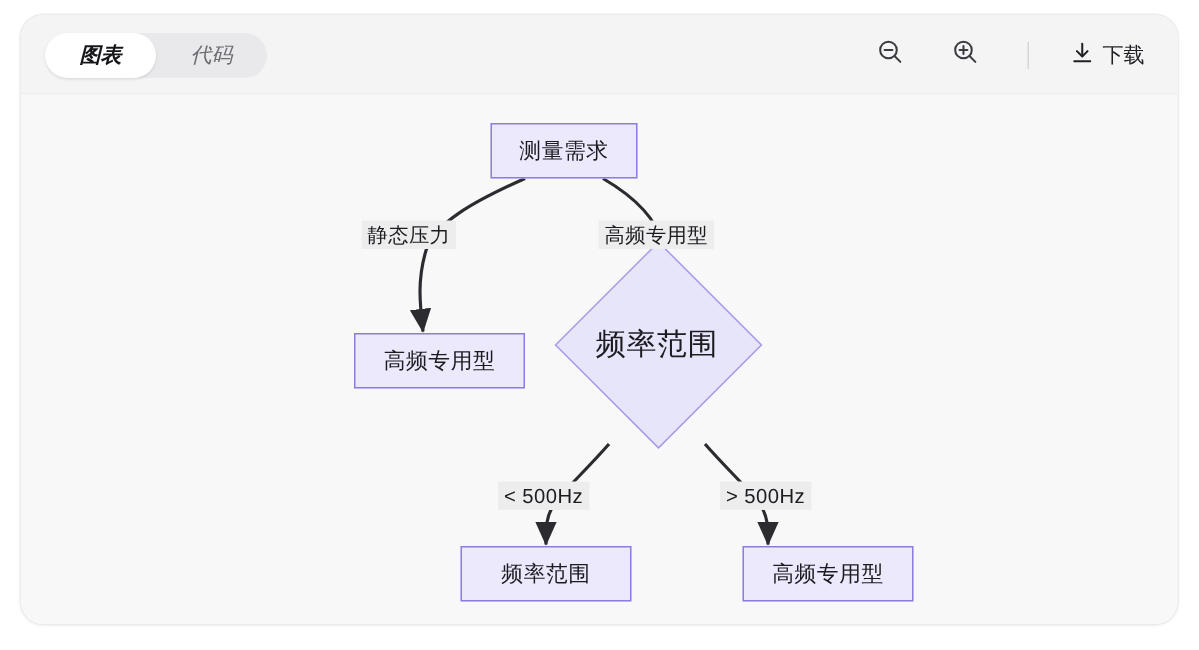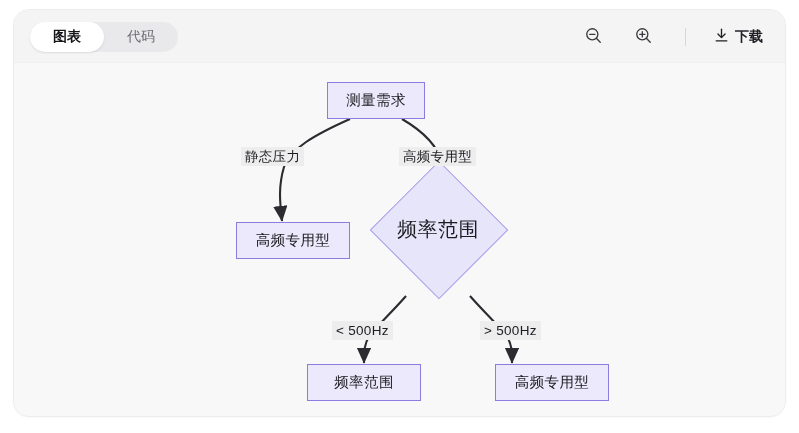--- a/index.html
+++ b/index.html
@@ -61,38 +61,38 @@
     display: flex;
     align-items: center;
     justify-content: center;
     font-size: 14px;
     color: #6b6b72;
     border-radius: 15px;
     box-sizing: border-box;
     padding: 0 18px;
     cursor: pointer;
     user-select: none;
+    font-style: italic;
   }
   .tab.active {
     background: #ffffff;
     color: #15151a;
     font-weight: 700;
     box-shadow: 0 1px 2px rgba(0,0,0,0.10);
   }
 
   
   .toolbar {
     position: absolute;
     right: 18px;
     top: 11px;
     height: 32px;
     display: flex;
     align-items: center;
     gap: 16px;
-    font-weight: bold;
   }
   .tool-btn {
     width: 34px;
     height: 32px;
     display: flex;
     align-items: center;
     justify-content: center;
     cursor: pointer;
     border-radius: 6px;
     color: #3a3a3f;

